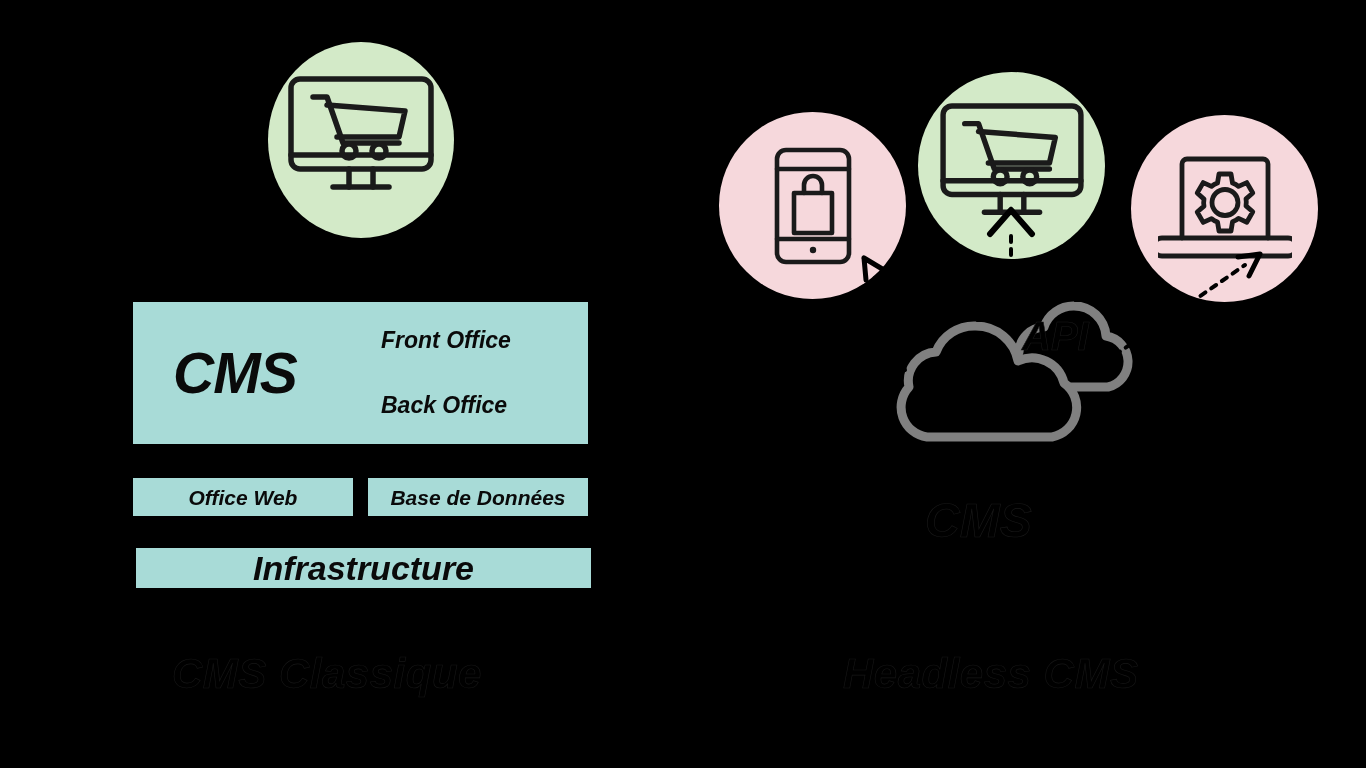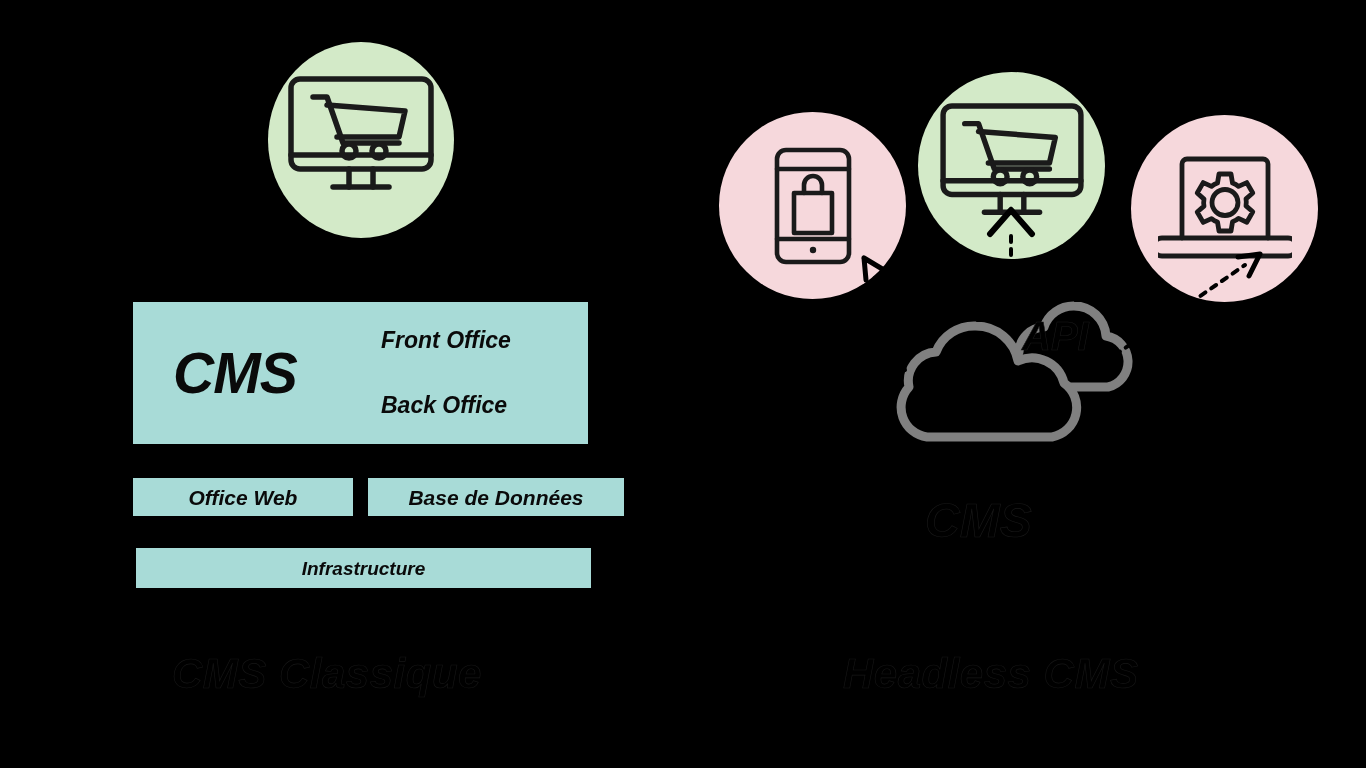--- a/index.html
+++ b/index.html
@@ -81,40 +81,40 @@
   .box-server {
     left: 133px;
     top: 478px;
     width: 220px;
     height: 38px;
     justify-content: center;
   }
   .box-db {
     left: 368px;
     top: 478px;
-    width: 256px;
+    width: 220px;
     height: 38px;
     justify-content: center;
   }
   .box-infra {
     left: 136px;
     top: 548px;
     width: 455px;
     height: 40px;
     justify-content: center;
   }
   .box-label {
     font-size: 21px;
     font-weight: 700;
     color: #0a0a0a;
     line-height: 1;
     white-space: nowrap;
   }
   .box-label.big {
-    font-size: 19px;
+    font-size: 34px;
   }
 
   
   .caption {
     position: absolute;
     font-size: 42px;
     font-weight: 700;
     color: #000000;
     -webkit-text-stroke: 0.6px #171717;
     line-height: 1;

